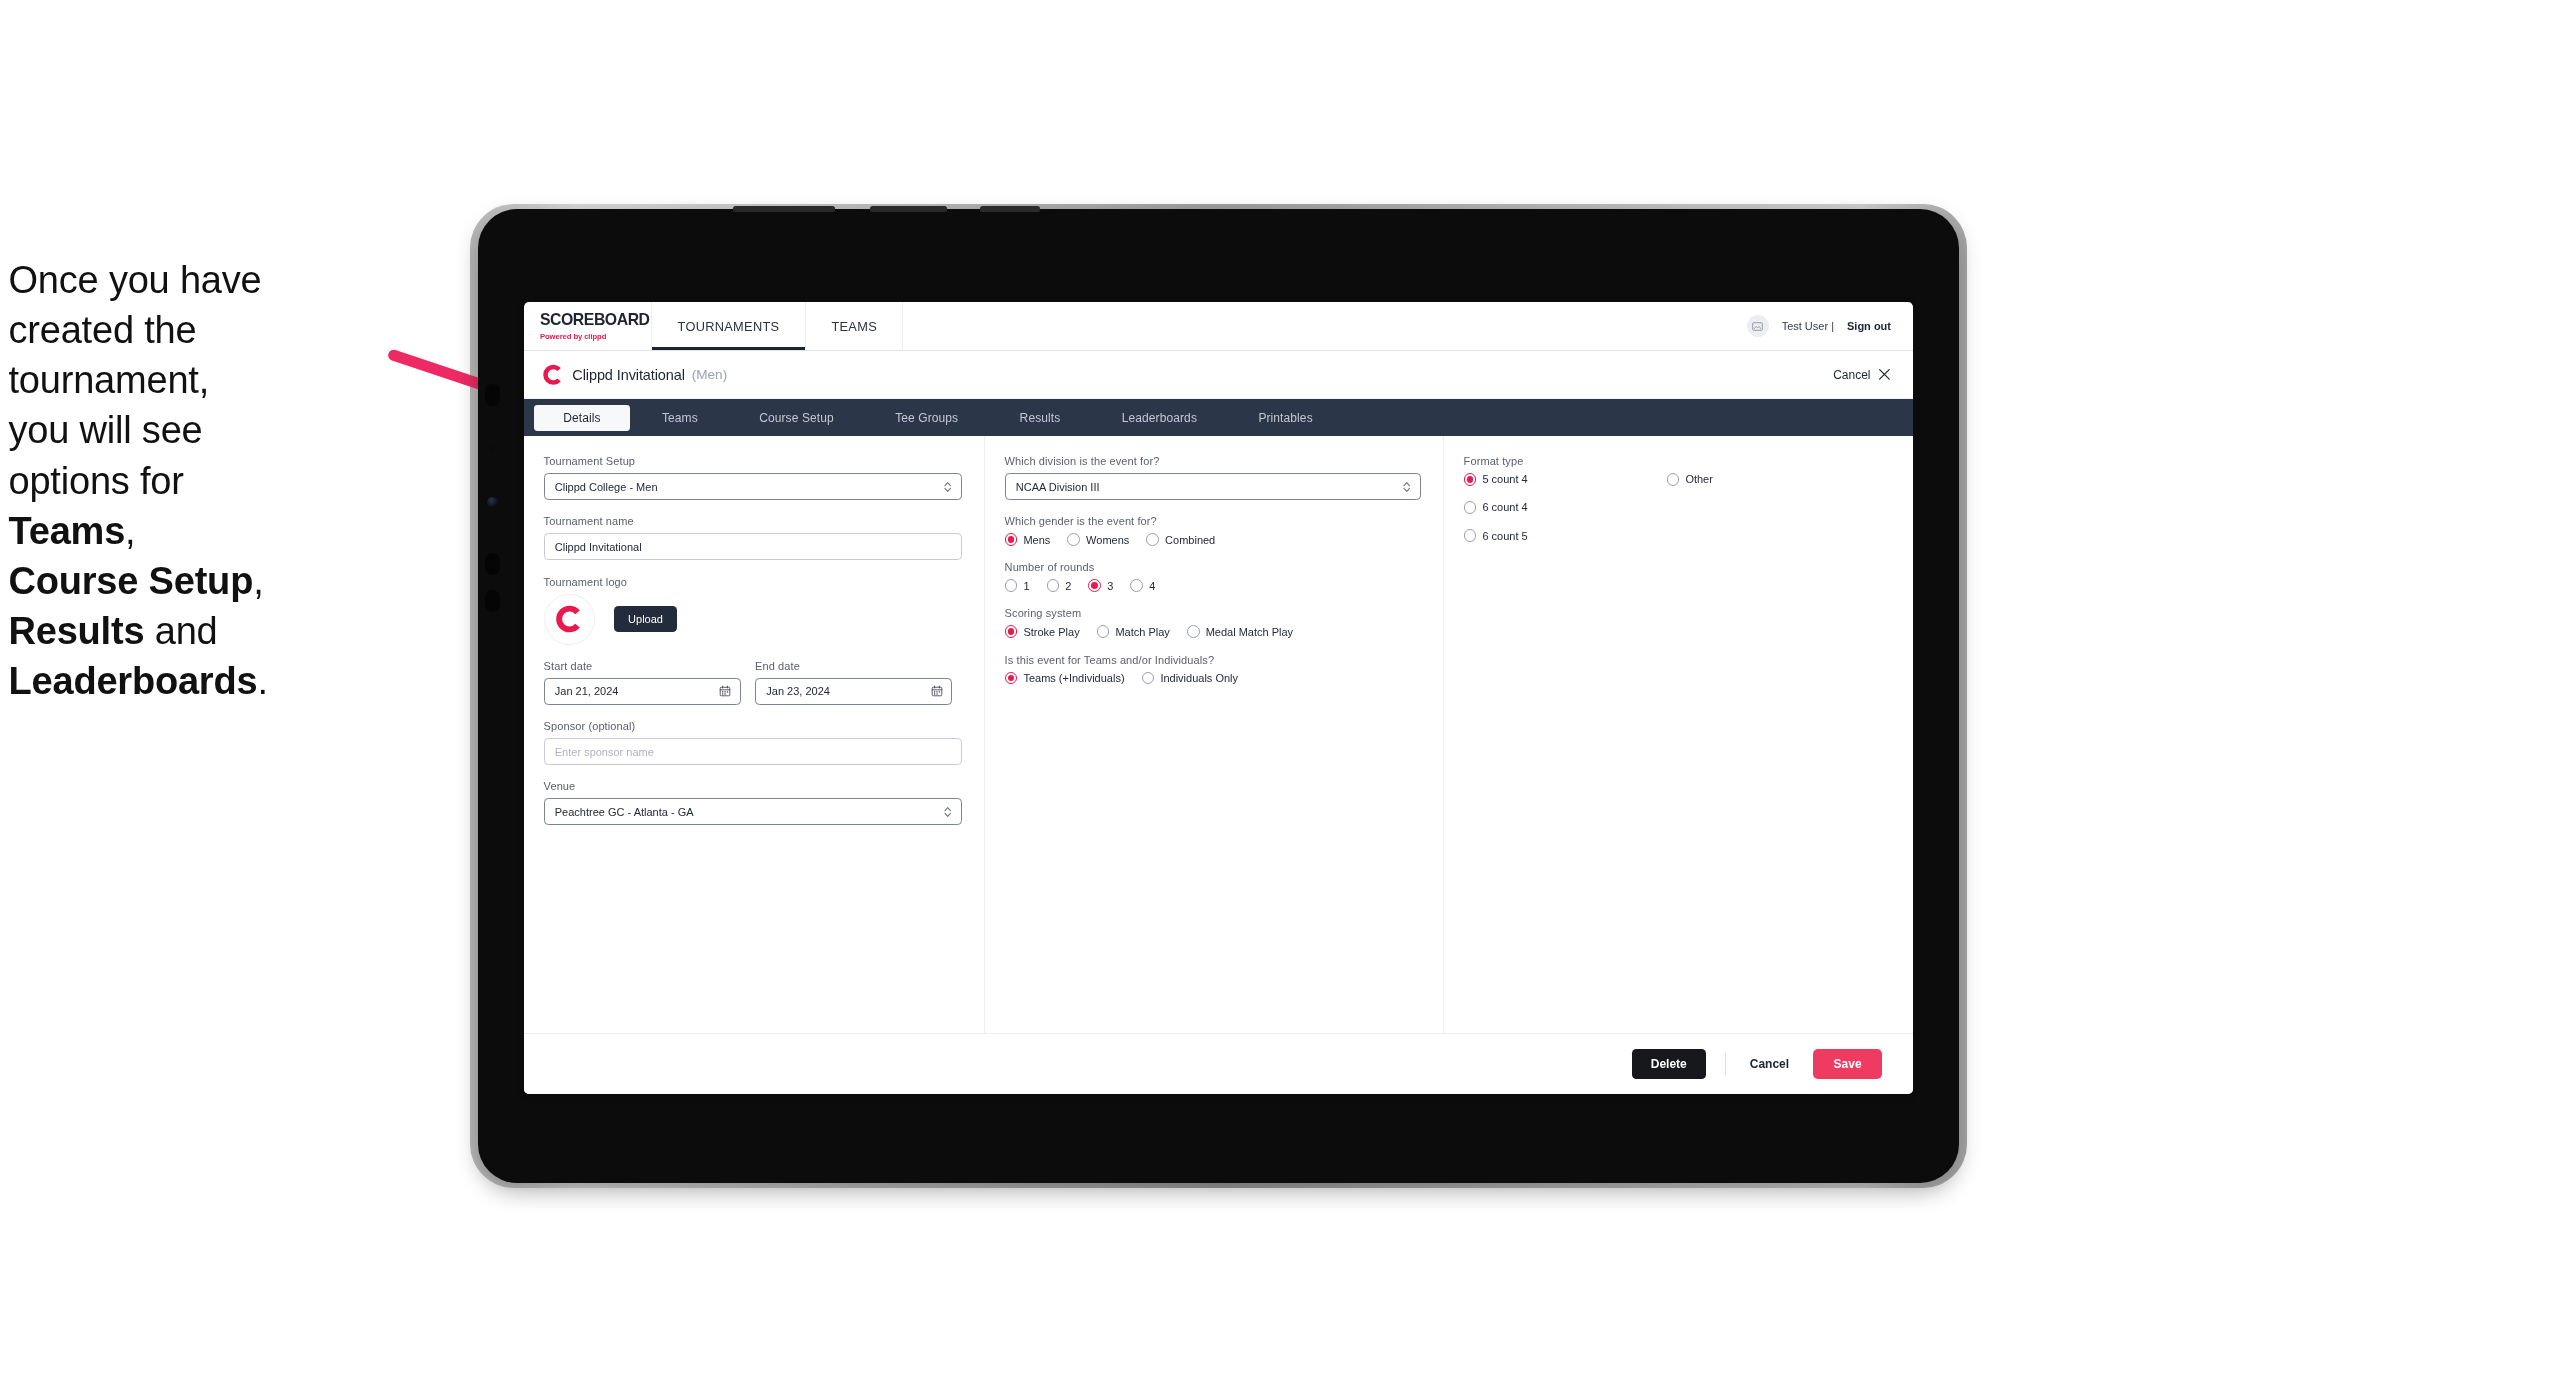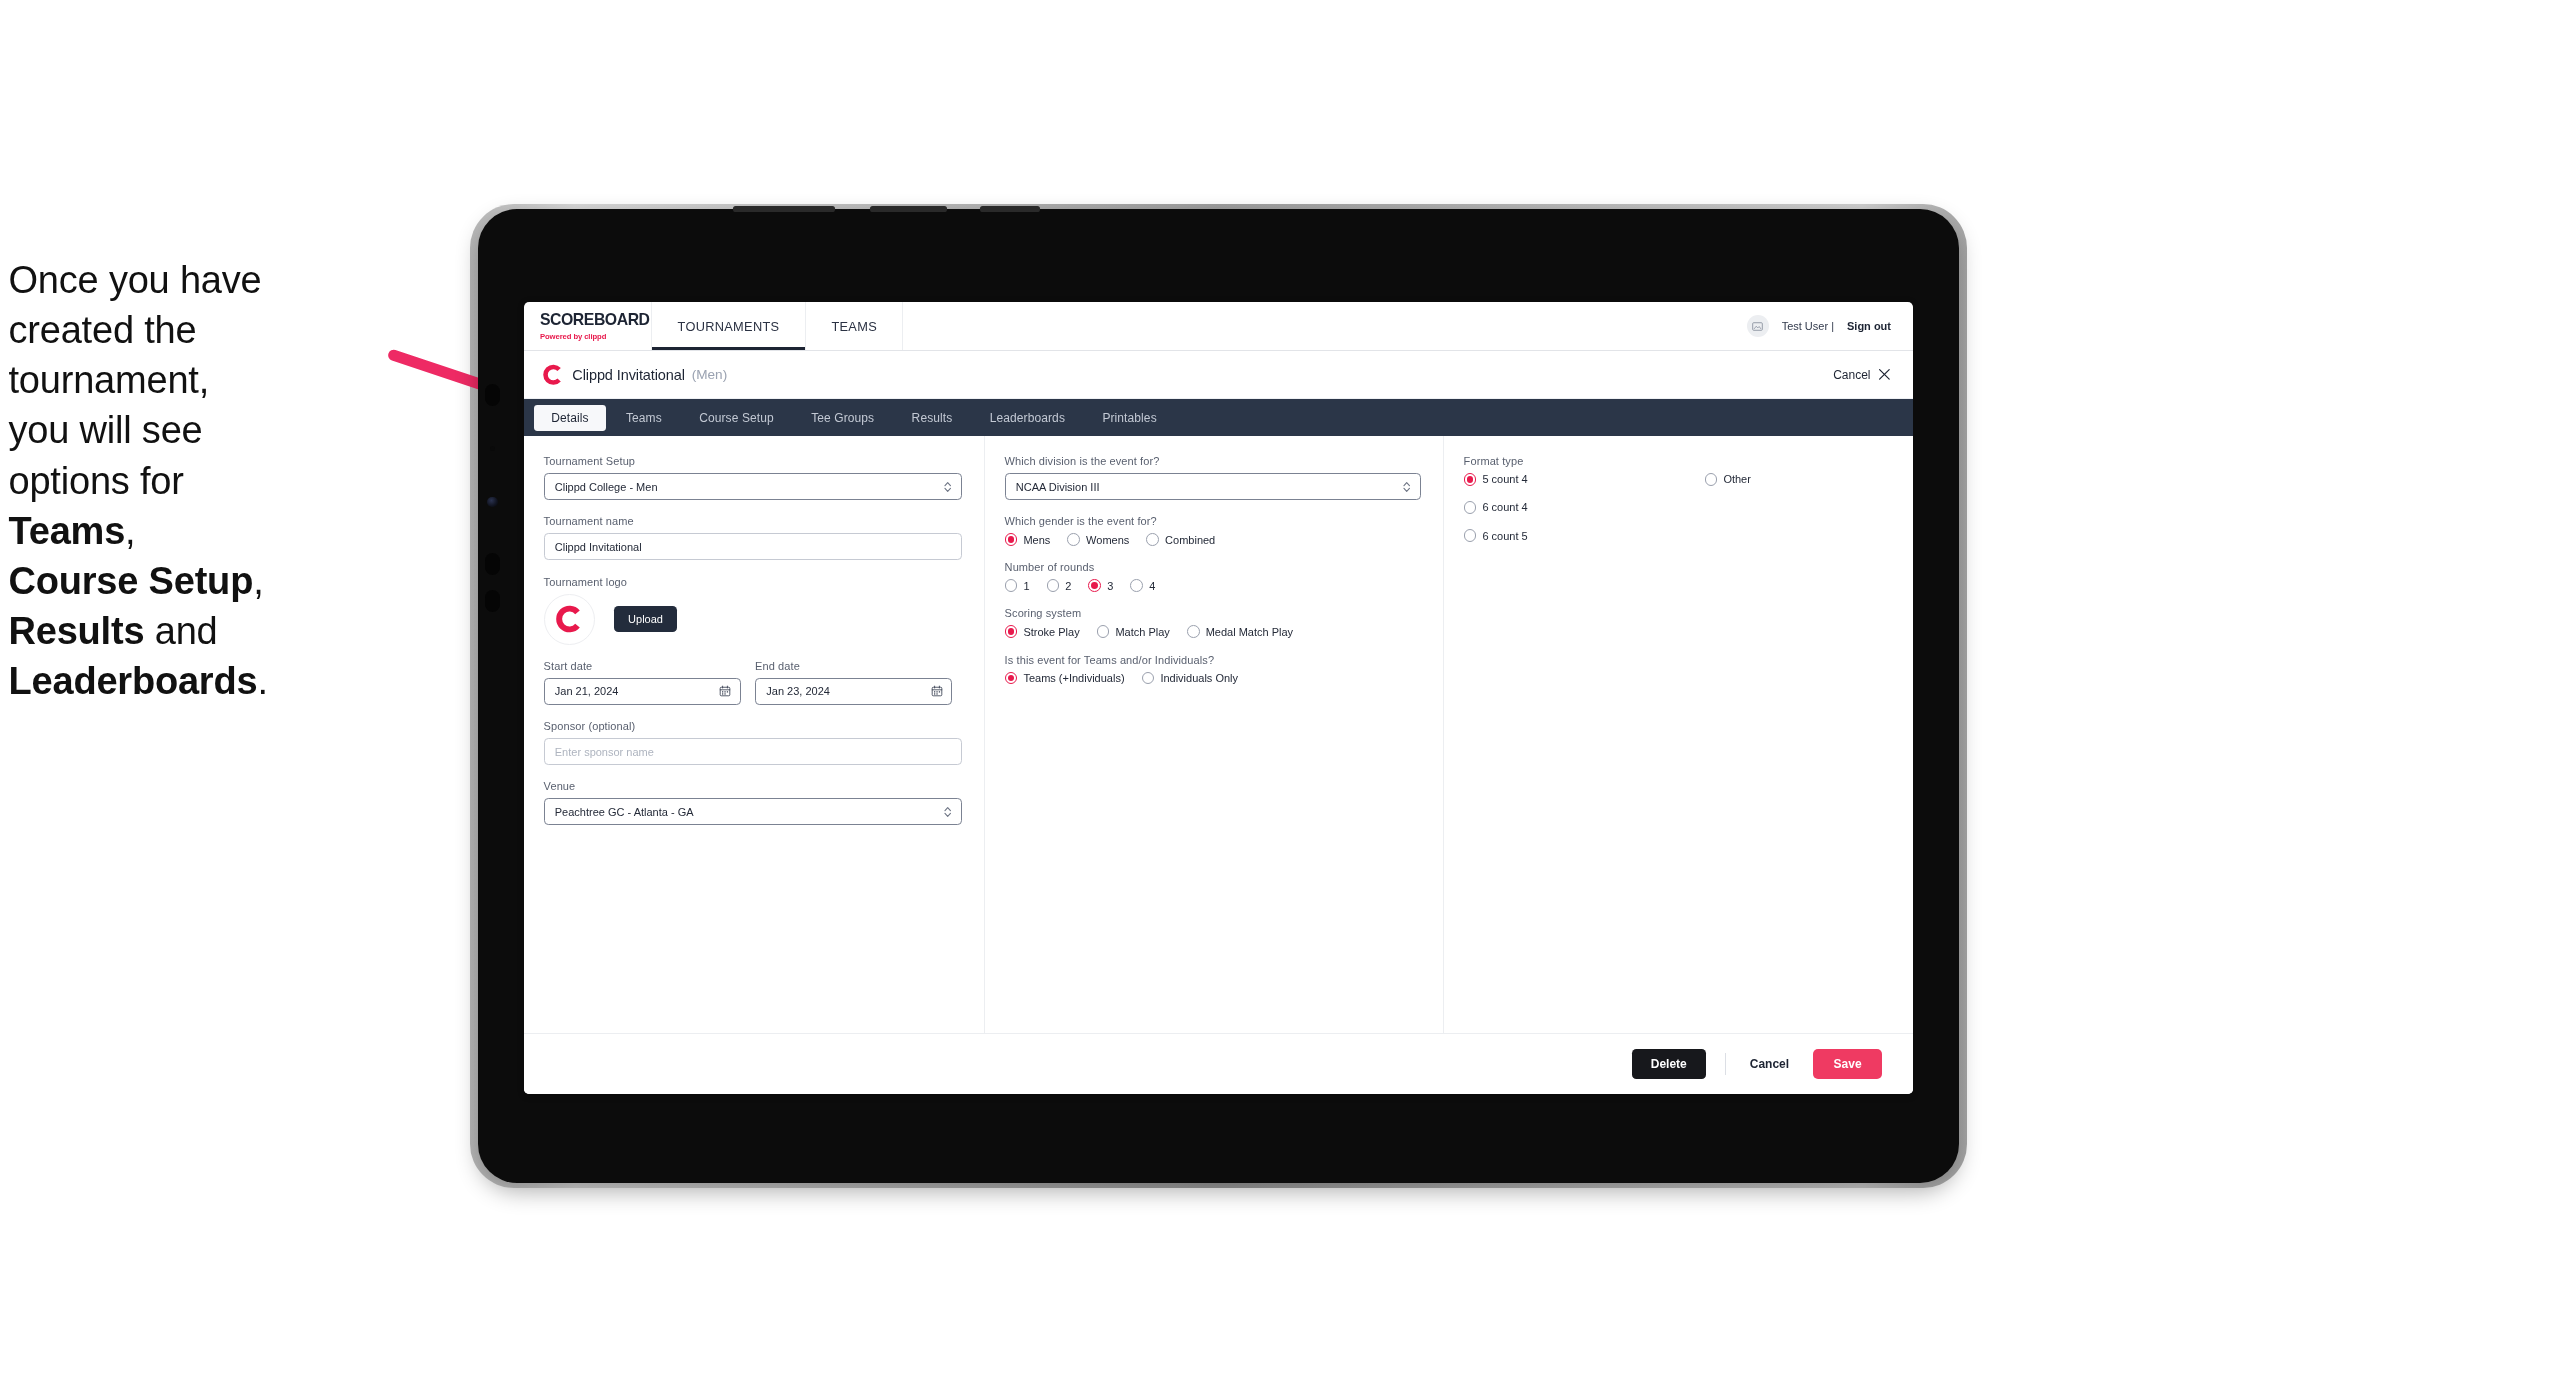--- a/index.html
+++ b/index.html
@@ -136,21 +136,21 @@
   #cancel-x { display: flex; align-items: center; gap: 7.7px; cursor: pointer; }
   #cancel-x-label { font-size: 12px; color: #1d2433; }
 
   
   #tabbar {
     height: 37px; flex: 0 0 37px;
     background: #2b3648;
     display: flex; align-items: center; padding-left: 10.2px; gap: 3.4px;
   }
   .tab {
-    font-size: 12px; color: #c3c9d4; padding: 6px 17px;
+    font-size: 12px; color: #c3c9d4; padding: 6px 29px;
     border-radius: 3.4px; cursor: pointer; letter-spacing: 0.1px;
   }
   .tab.active { background: #f7f8fa; color: #1d2433; font-weight: 500; }
 
   
   #formarea { flex: 1; display: flex; background: #fff; position: relative; }
   .col { padding: 19px 22px 0 19.6px; }
   #col1 { width: 461px; border-right: 0.9px solid #eceef1; }
   #col2 { width: 459px; border-right: 0.9px solid #eceef1; }
   #col3 { flex: 1; }
@@ -440,21 +440,21 @@
         </div>
         <div class="radio">
           <span class="dot"></span>
           <span class="rlabel">Individuals Only</span>
         </div>
       </div>
     </div>
 
     <div class="col" id="col3">
       <div class="fl">Format type</div>
-      <div style="display:flex;gap:38px;">
+      <div style="display:flex;">
         <div style="width:203px;">
           <div class="radio" style="margin-bottom:15.3px;">
             <span class="dot on"></span>
             <span class="rlabel">5 count 4</span>
           </div>
           <div class="radio" style="margin-bottom:15.3px;">
             <span class="dot"></span>
             <span class="rlabel">6 count 4</span>
           </div>
           <div class="radio">

